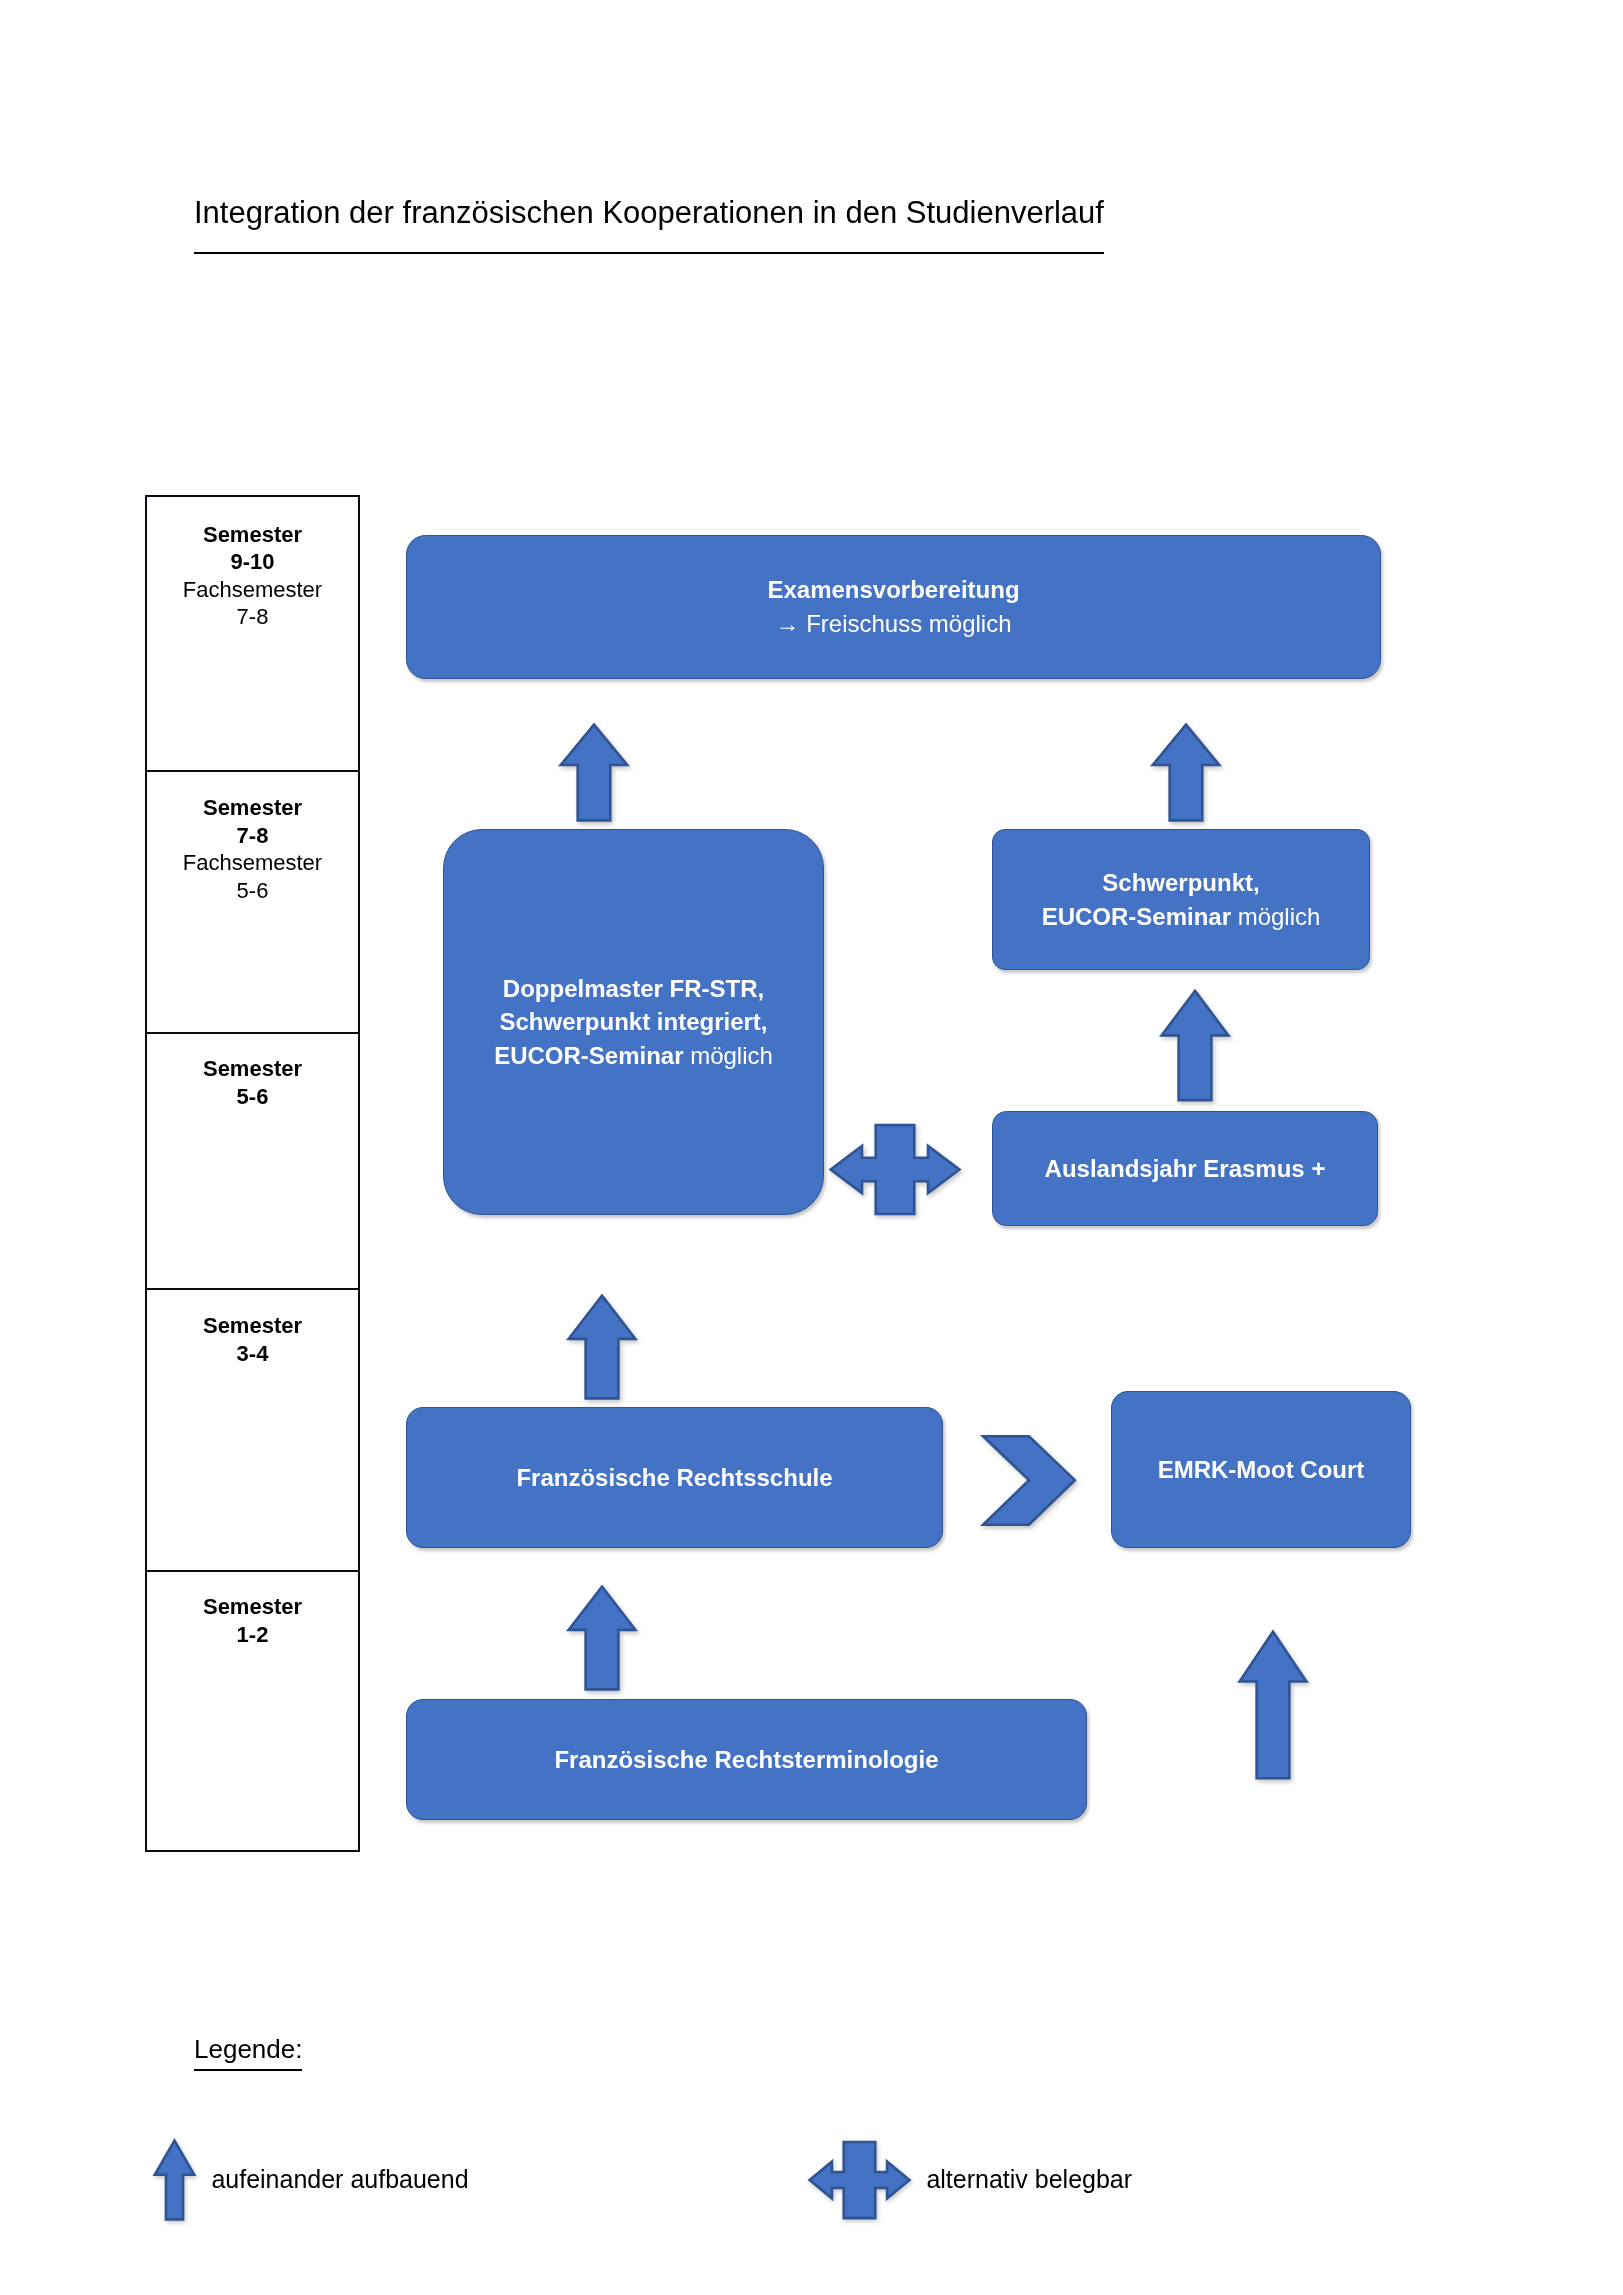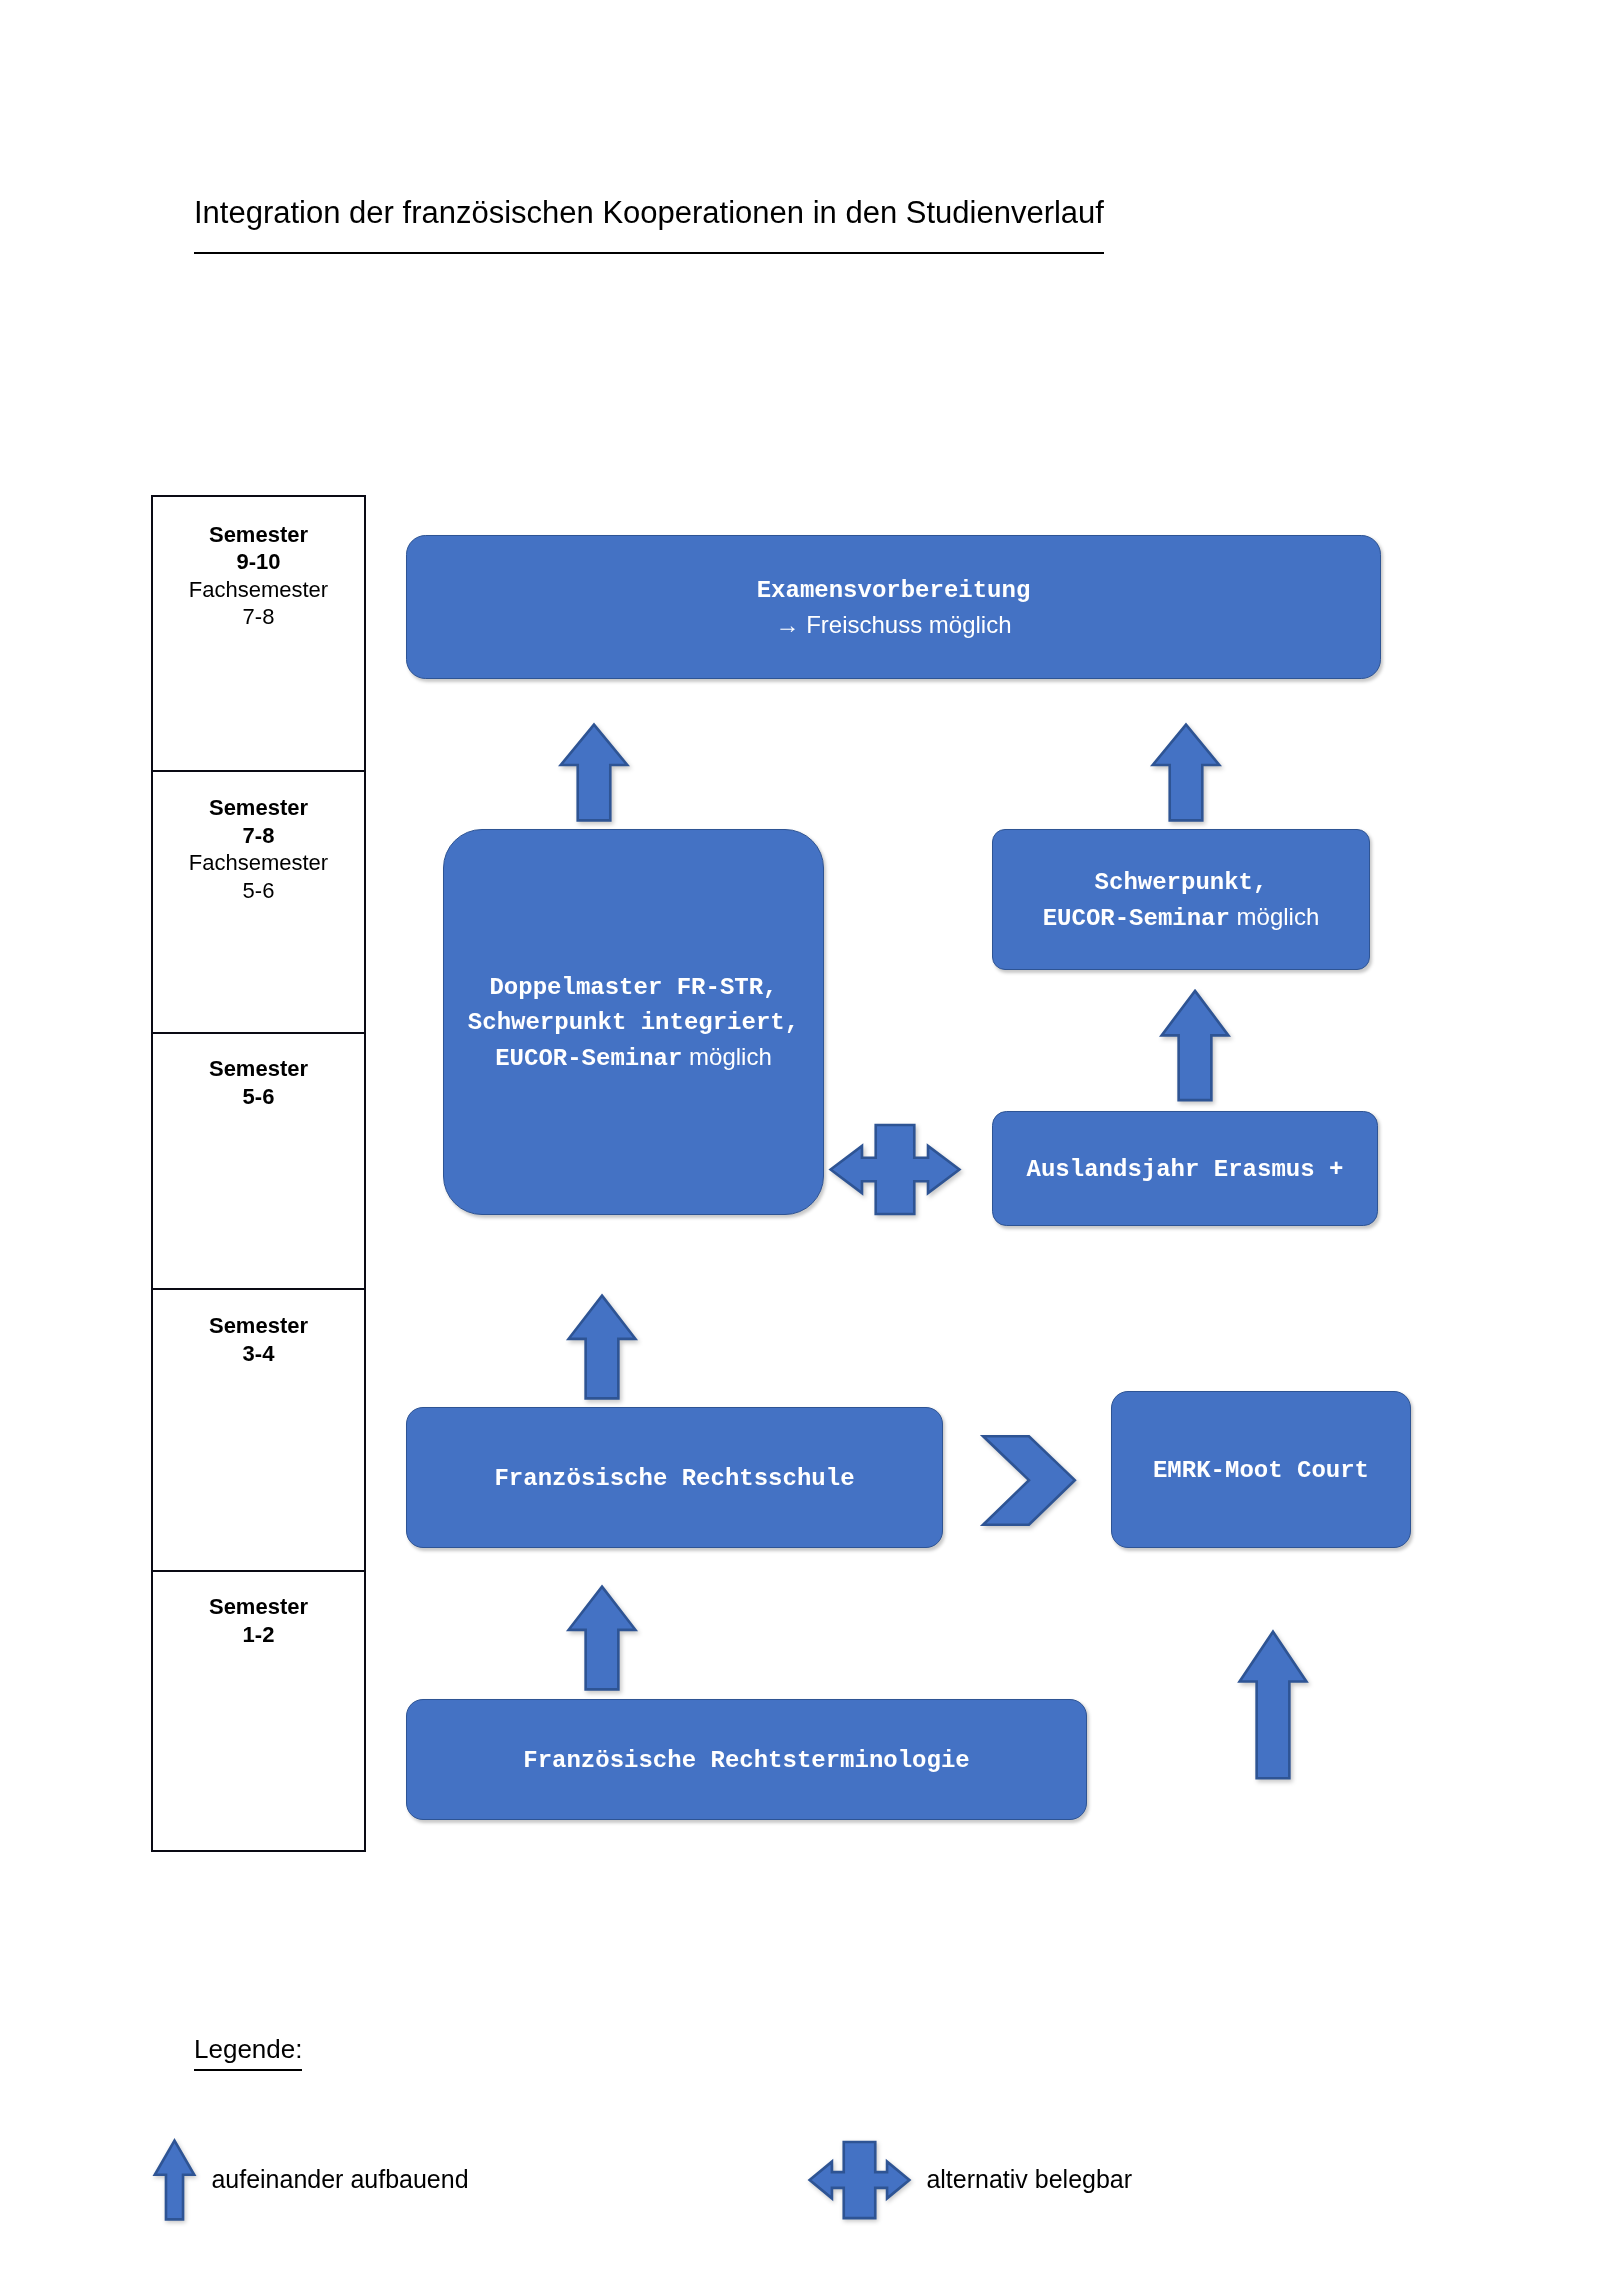--- a/index.html
+++ b/index.html
@@ -9,42 +9,42 @@
   
   #page-title{
     position:absolute;left:194px;top:195px;
     font-size:31px;font-weight:400;color:#000;
     border-bottom:2.6px solid #000;padding-bottom:21px;line-height:1.15;
     white-space:nowrap;
   }
 
   
   #semester-table{
-    position:absolute;left:151px;top:495px;width:215px;height:1357px;
+    position:absolute;left:145px;top:495px;width:215px;height:1357px;
     border:2.6px solid #0a0a14;box-sizing:border-box;background:#fff;
   }
   .sem-cell{
     position:absolute;left:0;width:100%;box-sizing:border-box;
     display:flex;flex-direction:column;align-items:center;
     text-align:center;line-height:1.25;
   }
   .sem-cell .l{display:block;font-size:22px;}
   .sem-cell .b{font-weight:bold;}
   .sem-div{position:absolute;left:0;width:100%;height:0;
     border-top:2.6px solid #0a0a14;}
 
   
   .boxshape{
     position:absolute;background:#4472C4;border:1.3px solid #2E5494;
     box-sizing:border-box;display:flex;align-items:center;
     justify-content:center;text-align:center;color:#ffffff;
     line-height:1.40;box-shadow:2px 2.6px 3.3px rgba(0,0,0,0.22);
   }
   .boxshape .t{display:block;font-size:24px;font-weight:400;}
-  .boxshape .t b{font-weight:bold;font-family:Liberation Mono, monospace;}
+  .boxshape .t b{font-weight:bold;}
 
   #box-examen   {left:406px;top:535px;width:975px;height:144px;border-radius:19.6px;}
   #box-doppel   {left:406px;top:829px;width:381px;height:386px;border-radius:39px;margin-left:37px;}
   #box-schwer   {left:992px;top:829px;width:378px;height:141px;border-radius:13px;}
   #box-ausland  {left:992px;top:1111px;width:386px;height:115px;border-radius:14.4px;}
   #box-rechtsschule {left:406px;top:1407px;width:537px;height:141px;border-radius:17px;}
   #box-moot     {left:1111px;top:1391px;width:300px;height:157px;border-radius:17px;}
   #box-terminologie {left:406px;top:1699px;width:681px;height:121px;border-radius:17px;}
 
   

